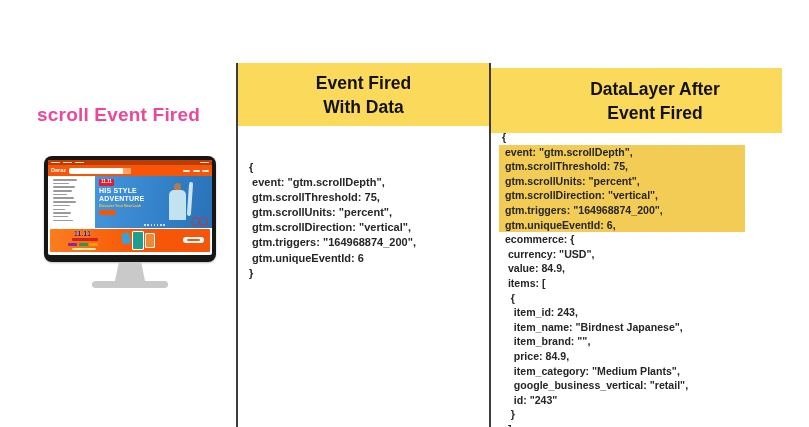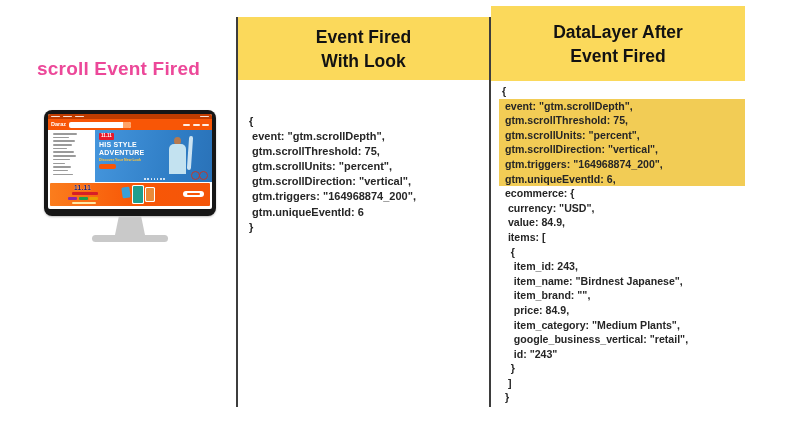--- a/index.html
+++ b/index.html
@@ -1,20 +1,20 @@
 <!DOCTYPE html>
 <html><head>
 <meta charset="utf-8">
 <style>
   html,body{margin:0;padding:0;}
   body{
     width:809px;height:427px;position:relative;background:#ffffff;
     font-family:"Liberation Sans",sans-serif;overflow:hidden;
   }
-  .abs{position:absolute;}
+  .abs{position:absolute;margin-top:46px;}
 
   
   .main-title{
     left:37px;top:58px;font-size:19px;font-weight:bold;color:#ec4899;
     letter-spacing:0.2px;white-space:nowrap;
   }
 
   
   .monitor{left:44px;top:110px;width:172px;}
   .screen{
@@ -120,21 +120,21 @@
   
   .col-divider{width:2px;background:#3d3d3d;top:17px;height:390px;}
   .divider-1{left:236px;}
   .divider-2{left:489px;}
   .col-header{
     background:#fbd95b;display:flex;flex-direction:column;align-items:center;
     justify-content:center;text-align:center;color:#121212;font-weight:bold;
     font-size:17.5px;line-height:24px;
   }
   .mid-header{left:238px;top:17px;width:251px;height:63px;}
-  .right-header{left:491px;top:6px;width:254px;height:75px;}
+  .right-header{left:491px;top:22px;width:254px;height:65px;padding-left:37px;}
 
   .code-block{
     font-family:"Liberation Sans",sans-serif;font-weight:bold;color:#262626;
     white-space:pre;
   }
   .mid-code{left:249px;top:114px;font-size:11px;}
   .mid-code .code-line{line-height:15.1px;}
   .right-code{left:499px;top:84px;font-size:10.6px;width:246px;}
   .right-code .code-line{line-height:14.6px;padding-left:3px;}
   .right-code .code-line.hl{background:#f2cc55;}
@@ -227,21 +227,21 @@
   </div>
   <div class="stand-neck"></div>
   <div class="stand-base"></div>
 </div>
 
 <div class="abs col-divider divider-1"></div>
 <div class="abs col-divider divider-2"></div>
 
 <div class="abs col-header mid-header">
   <span>Event Fired</span>
-  <span>With Look</span>
+  <span>With Data</span>
 </div>
 <div class="abs code-block mid-code"><div class="code-line">{</div><div class="code-line"> event: "gtm.scrollDepth",</div><div class="code-line"> gtm.scrollThreshold: 75,</div><div class="code-line"> gtm.scrollUnits: "percent",</div><div class="code-line"> gtm.scrollDirection: "vertical",</div><div class="code-line"> gtm.triggers: "164968874_200",</div><div class="code-line"> gtm.uniqueEventId: 6</div><div class="code-line">}</div></div>
 
 <div class="abs col-header right-header">
   <span>DataLayer After</span>
   <span>Event Fired</span>
 </div>
 <div class="abs code-block right-code"><div class="code-line">{</div><div class="code-line hl"> event: "gtm.scrollDepth",</div><div class="code-line hl"> gtm.scrollThreshold: 75,</div><div class="code-line hl"> gtm.scrollUnits: "percent",</div><div class="code-line hl"> gtm.scrollDirection: "vertical",</div><div class="code-line hl"> gtm.triggers: "164968874_200",</div><div class="code-line hl"> gtm.uniqueEventId: 6,</div><div class="code-line"> ecommerce: {</div><div class="code-line">  currency: "USD",</div><div class="code-line">  value: 84.9,</div><div class="code-line">  items: [</div><div class="code-line">   {</div><div class="code-line">    item_id: 243,</div><div class="code-line">    item_name: "Birdnest Japanese",</div><div class="code-line">    item_brand: "",</div><div class="code-line">    price: 84.9,</div><div class="code-line">    item_category: "Medium Plants",</div><div class="code-line">    google_business_vertical: "retail",</div><div class="code-line">    id: "243"</div><div class="code-line">   }</div><div class="code-line">  ]</div><div class="code-line"> }</div></div>
 
 </body></html>

